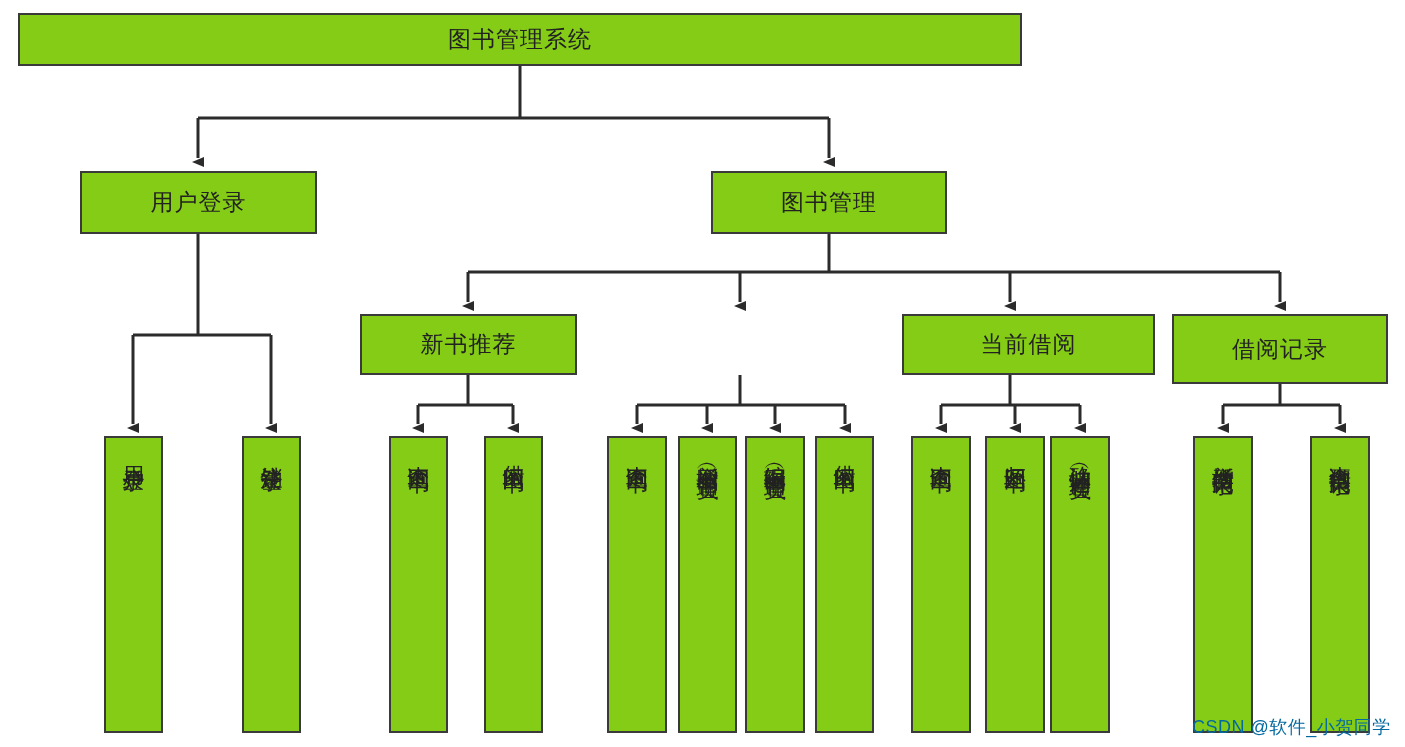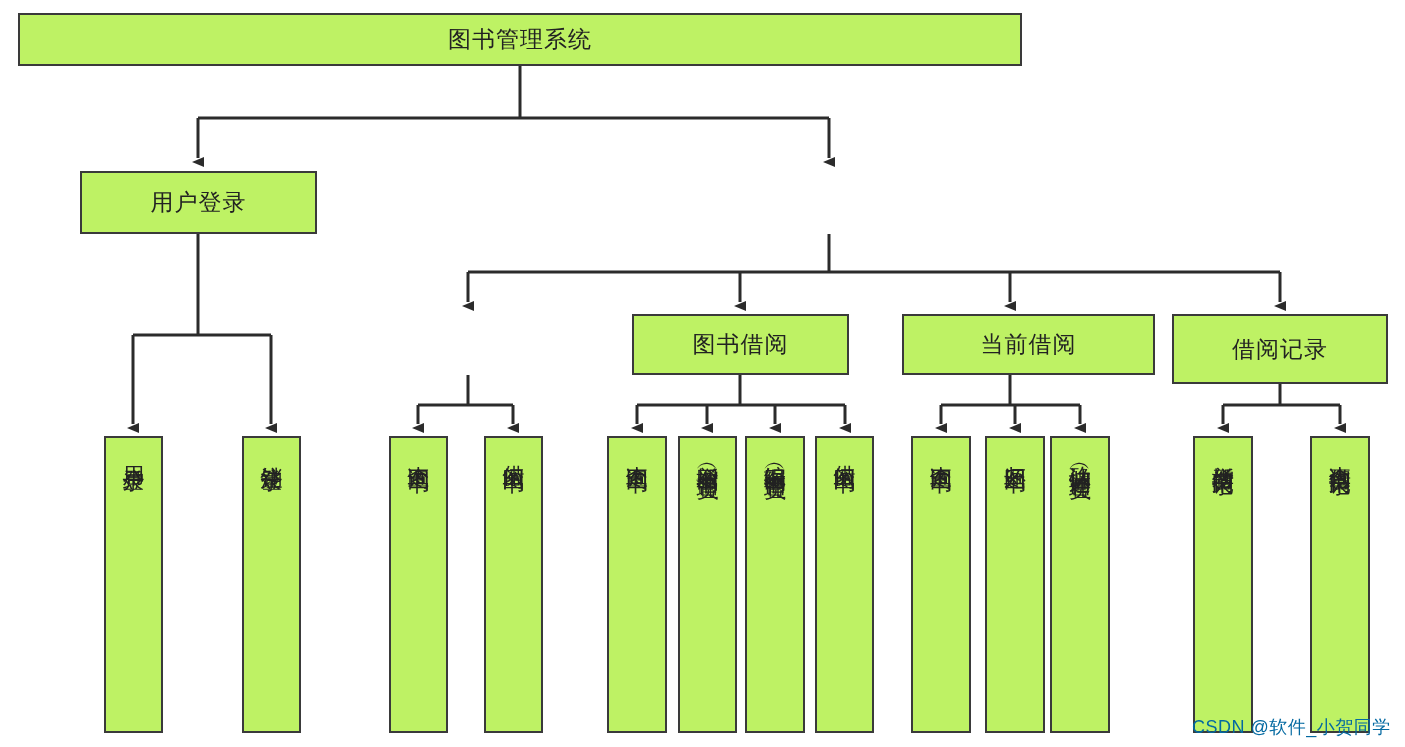--- a/index.html
+++ b/index.html
@@ -19,21 +19,21 @@
     position: absolute;
     left: 0;
     top: 0;
     width: 1405px;
     height: 747px;
   }
   .node {
     position: absolute;
     box-sizing: border-box;
     border: 2px solid #3a3a3a;
-    background: #bef264;
+    background: #84cc16;
     display: flex;
     align-items: center;
     justify-content: center;
     color: #222222;
   }
   .node.horiz {
     font-size: 23px;
     letter-spacing: 1px;
   }
   .node.vert {
@@ -113,23 +113,26 @@
     </g>
   </svg>
 
   <div class="node horiz" style="left:18px; top:13px; width:1004px; height:53px;">
     <span>图书管理系统</span>
   </div>
 
   <div class="node horiz" style="left:80px; top:171px; width:237px; height:63px;">
     <span>用户登录</span>
   </div>
+  <div class="node horiz" style="left:711px; top:171px; width:236px; height:63px;">
+    <span>图书管理</span>
+  </div>
 
-  <div class="node horiz" style="left:632px; top:314px; width:217px; height:61px;">
-    <span>图书借阅</span>
+  <div class="node horiz" style="left:360px; top:314px; width:217px; height:61px;">
+    <span>新书推荐</span>
   </div>
   <div class="node horiz" style="left:902px; top:314px; width:253px; height:61px;">
     <span>当前借阅</span>
   </div>
   <div class="node horiz" style="left:1172px; top:314px; width:216px; height:70px;">
     <span>借阅记录</span>
   </div>
 
   <div class="node vert" style="left:104px; top:436px; width:59px; height:297px;">
     <span class="vlabel">用户登录</span>

